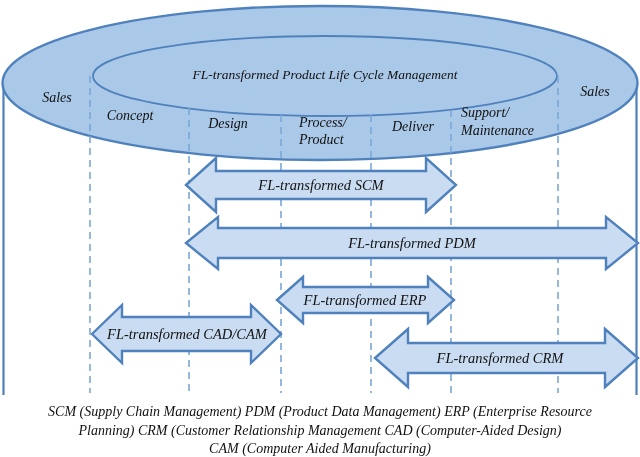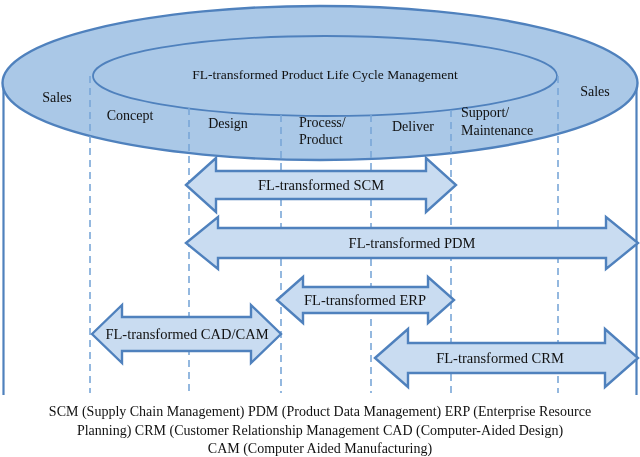--- a/index.html
+++ b/index.html
@@ -4,21 +4,21 @@
 <style>
   html, body {
     margin: 0;
     padding: 0;
     background: #ffffff;
     width: 640px;
     height: 457px;
     overflow: hidden;
     font-family: "Liberation Serif", "DejaVu Serif", serif;
   }
-  .figure-wrap { width: 640px; height: 457px; }
+  .figure-wrap { width: 640px; height: 457px; font-style: italic; }
   svg { display: block; }
   text {
     font-family: "Liberation Serif", "DejaVu Serif", serif;
     fill: #111111;
   }
   .title-text   { font-size: 13.5px; }
   .phase-text   { font-size: 14px; }
   .arrow-text   { font-size: 14.5px; }
   .caption-text { font-size: 14px; }
 </style>

